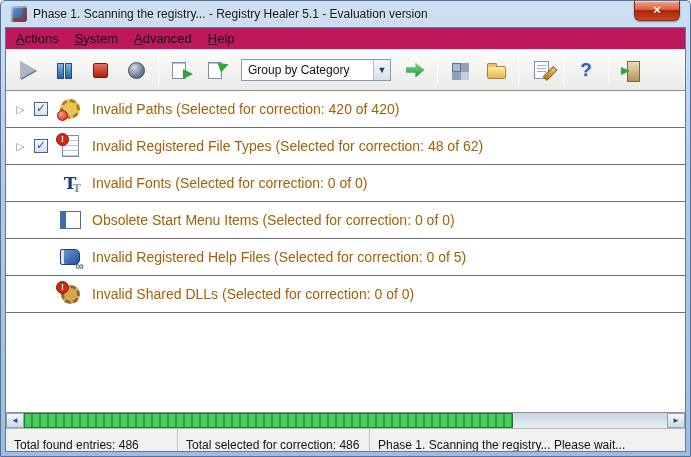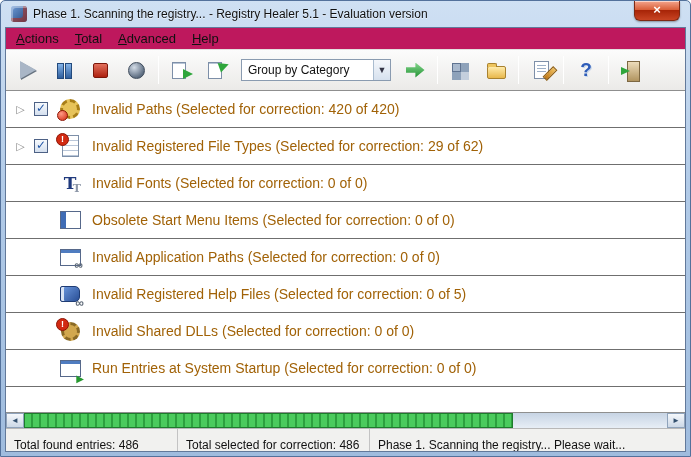--- a/index.html
+++ b/index.html
@@ -193,21 +193,21 @@
 
   <div class="client">
 
     <div class="menubar">
 
         <div class="menu-item">
           <span class="label">Actions</span>
         </div>
 
         <div class="menu-item">
-          <span class="label">Total</span>
+          <span class="label">System</span>
         </div>
 
         <div class="menu-item">
           <span class="label">Advanced</span>
         </div>
 
         <div class="menu-item">
           <span class="label">Help</span>
         </div>
       </div>
@@ -268,65 +268,53 @@
           <span class="expander">▷</span>
           <span class="checkbox"></span>
           <span class="ic invalid-paths"></span>
           <span class="row-label">Invalid Paths (Selected for correction: 420 of 420)</span>
         </div>
 
         <div class="row">
           <span class="expander">▷</span>
           <span class="checkbox"></span>
           <span class="ic invalid-file-types"></span>
-          <span class="row-label">Invalid Registered File Types (Selected for correction: 29 of 62)</span>
+          <span class="row-label">Invalid Registered File Types (Selected for correction: 48 of 62)</span>
         </div>
 
 
         <div class="row">
           <span class="expander" style="visibility: hidden;">▷</span>
           <span class="checkbox" style="visibility: hidden;"></span>
           <span class="ic invalid-fonts"></span>
           <span class="row-label">Invalid Fonts (Selected for correction: 0 of 0)</span>
         </div>
 
         <div class="row">
           <span class="expander" style="visibility: hidden;">▷</span>
           <span class="checkbox" style="visibility: hidden;"></span>
           <span class="ic obsolete-start-menu"></span>
           <span class="row-label">Obsolete Start Menu Items (Selected for correction: 0 of 0)</span>
         </div>
 
-        <div class="row">
-          <span class="expander" style="visibility: hidden;">▷</span>
-          <span class="checkbox" style="visibility: hidden;"></span>
-          <span class="ic invalid-app-paths"></span>
-          <span class="row-label">Invalid Application Paths (Selected for correction: 0 of 0)</span>
-        </div>
 
         <div class="row">
           <span class="expander" style="visibility: hidden;">▷</span>
           <span class="checkbox" style="visibility: hidden;"></span>
           <span class="ic invalid-help-files"></span>
           <span class="row-label">Invalid Registered Help Files (Selected for correction: 0 of 5)</span>
         </div>
 
         <div class="row">
           <span class="expander" style="visibility: hidden;">▷</span>
           <span class="checkbox" style="visibility: hidden;"></span>
           <span class="ic invalid-shared-dlls"></span>
           <span class="row-label">Invalid Shared DLLs (Selected for correction: 0 of 0)</span>
         </div>
 
-        <div class="row">
-          <span class="expander" style="visibility: hidden;">▷</span>
-          <span class="checkbox" style="visibility: hidden;"></span>
-          <span class="ic run-entries-startup"></span>
-          <span class="row-label">Run Entries at System Startup (Selected for correction: 0 of 0)</span>
-        </div>
       </div>
 
     <div class="hscroll">
       <div class="sbtn">
           <span>◄</span>
         </div>
       <div class="track">
         <div class="thumb" style="width: 76%;"></div>
       </div>
       <div class="sbtn">

